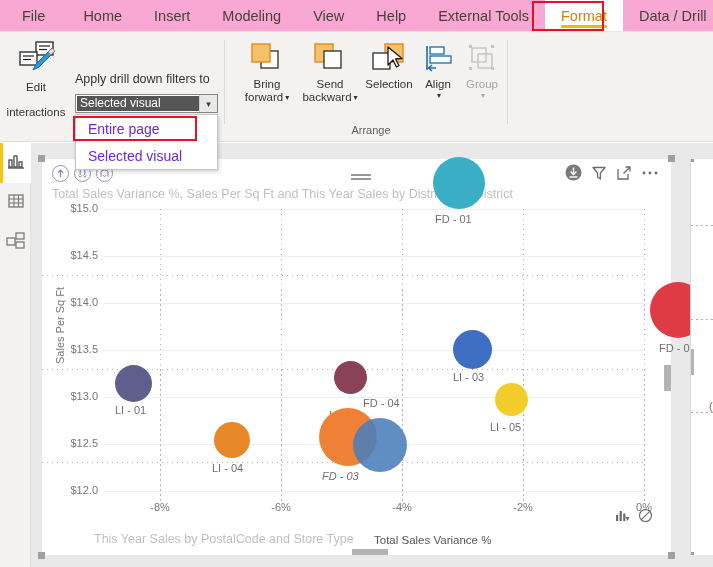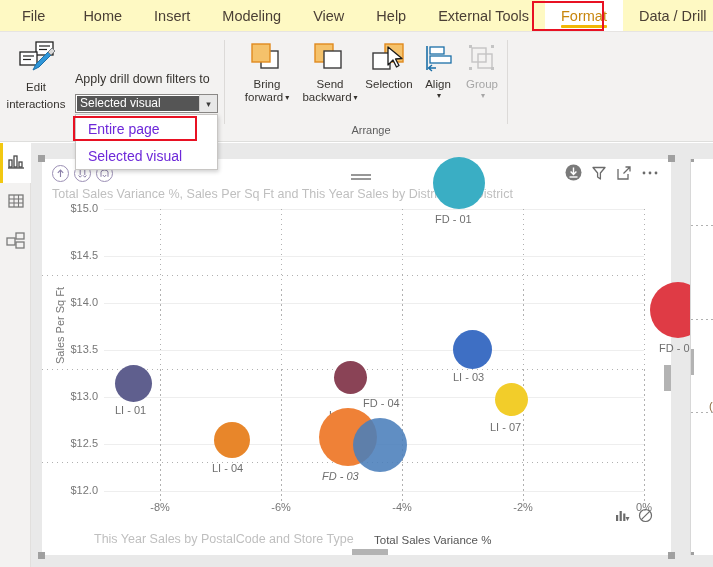--- a/index.html
+++ b/index.html
@@ -9,21 +9,21 @@
     font-family:"Liberation Sans", sans-serif;
     background:#ffffff;
     overflow:hidden;
     position:relative;
     -webkit-font-smoothing:antialiased;
   }
 
   
   .ribbon-tabs {
     position:absolute; left:0; top:0; width:713px; height:32px;
-    background:#fef9c3;
+    background:#f9a8d4;
     display:flex; align-items:stretch;
     border-bottom:1px solid #e6e4e2;
   }
   .tab {
     display:flex; align-items:center; justify-content:center;
     padding:0 16px;
     font-size:14.5px; color:#4a3f35;
     cursor:default; position:relative;
     white-space:nowrap;
   }
@@ -230,21 +230,21 @@
         <line x1="25" y1="6" x2="36" y2="6" stroke="#222" stroke-width="1.2"></line>
         <line x1="25" y1="9.5" x2="33" y2="9.5" stroke="#222" stroke-width="1.2"></line>
         <rect x="6" y="12" width="17" height="13" fill="#fff" stroke="#222" stroke-width="1.3"></rect>
         <line x1="9" y1="16" x2="20" y2="16" stroke="#222" stroke-width="1.2"></line>
         <line x1="9" y1="19.5" x2="17" y2="19.5" stroke="#222" stroke-width="1.2"></line>
         <path d="M38 8 L22 24 L19 30 L25 27 L41 11 Z" fill="#2f96d8" stroke="#1b6fa8" stroke-width="1"></path>
         <path d="M38 8 L41 11 L37 15 L34 12 Z" fill="#d8d8d8" stroke="#7a7a7a" stroke-width="0.9"></path>
       </svg>
     </span>
     <span class="lbl">Edit</span>
-    <span class="lbl" style="margin-top:4px">interactions</span>
+    <span class="lbl" style="margin-top:12px">interactions</span>
   </div>
 
   <div class="drill-label">Apply drill down filters to</div>
 
   <div class="combo">
     <div class="val">Selected visual</div>
     <div class="arrow">▾</div>
   </div>
 
   <div class="combo-list">
@@ -468,21 +468,21 @@
       <div class="bubble" style="left:349px;top:121px;width:39px;height:39px;background:#3e6fc4;"></div>
       <div class="blabel" style="left:349px;top:162px;">LI - 03</div>
 
       <div class="bubble" style="left:11px;top:156px;width:37px;height:37px;background:#5f5f8e;"></div>
       <div class="blabel" style="left:11px;top:195px;">LI - 01</div>
 
       <div class="bubble" style="left:230px;top:152px;width:33px;height:33px;background:#8a4356;"></div>
       <div class="blabel" style="left:225px;top:200px;">LI - 02</div>
 
       <div class="bubble" style="left:391px;top:174px;width:33px;height:33px;background:#f2cd2a;"></div>
-      <div class="blabel" style="left:386px;top:212px;">LI - 07</div>
+      <div class="blabel" style="left:386px;top:212px;">LI - 05</div>
 
       <div class="bubble" style="left:110px;top:213px;width:36px;height:36px;background:#e8862a;"></div>
       <div class="blabel" style="left:108px;top:253px;">LI - 04</div>
 
       <div class="bubble" style="left:215px;top:199px;width:58px;height:58px;background:#ef8137;"></div>
       <div class="bubble" style="left:249px;top:209px;width:54px;height:54px;background:#4a7ebb;opacity:.88;"></div>
       <div class="blabel" style="left:218px;top:261px;font-style:italic;">FD - 03</div>
       <div class="blabel" style="left:259px;top:188px;">FD - 04</div>
     </div>
 

